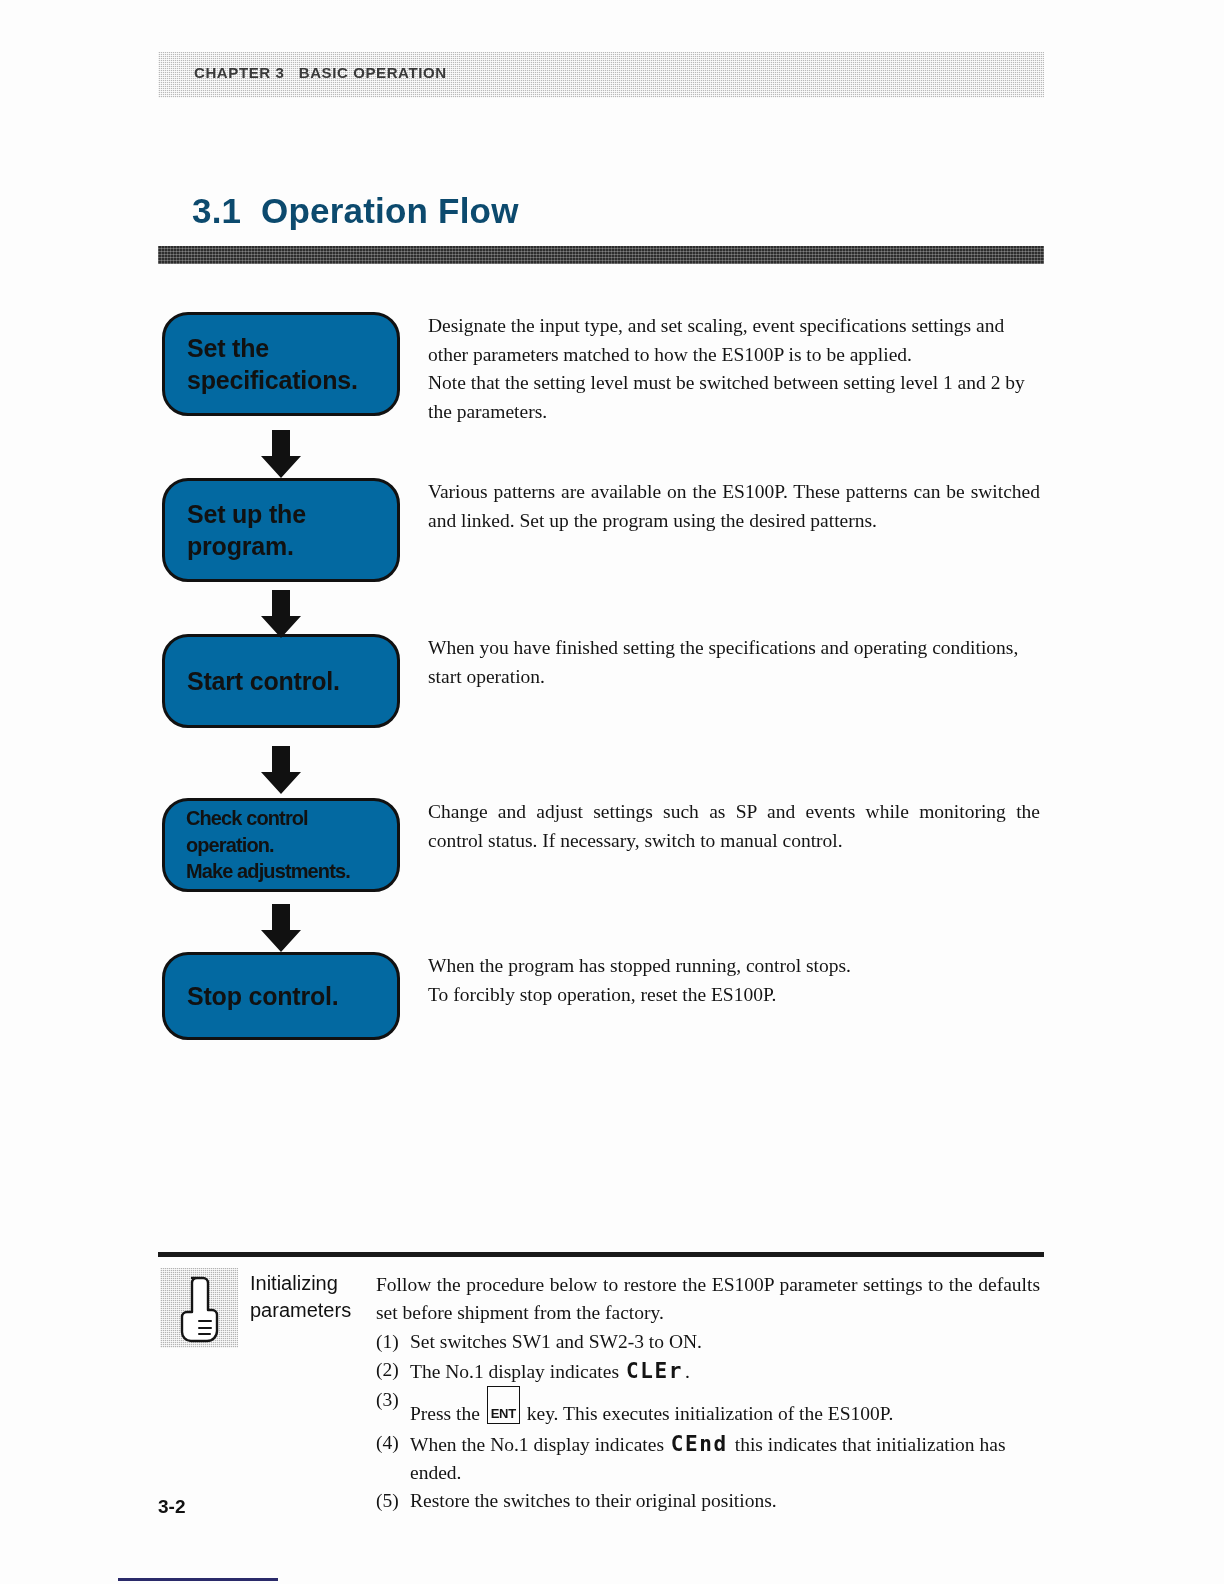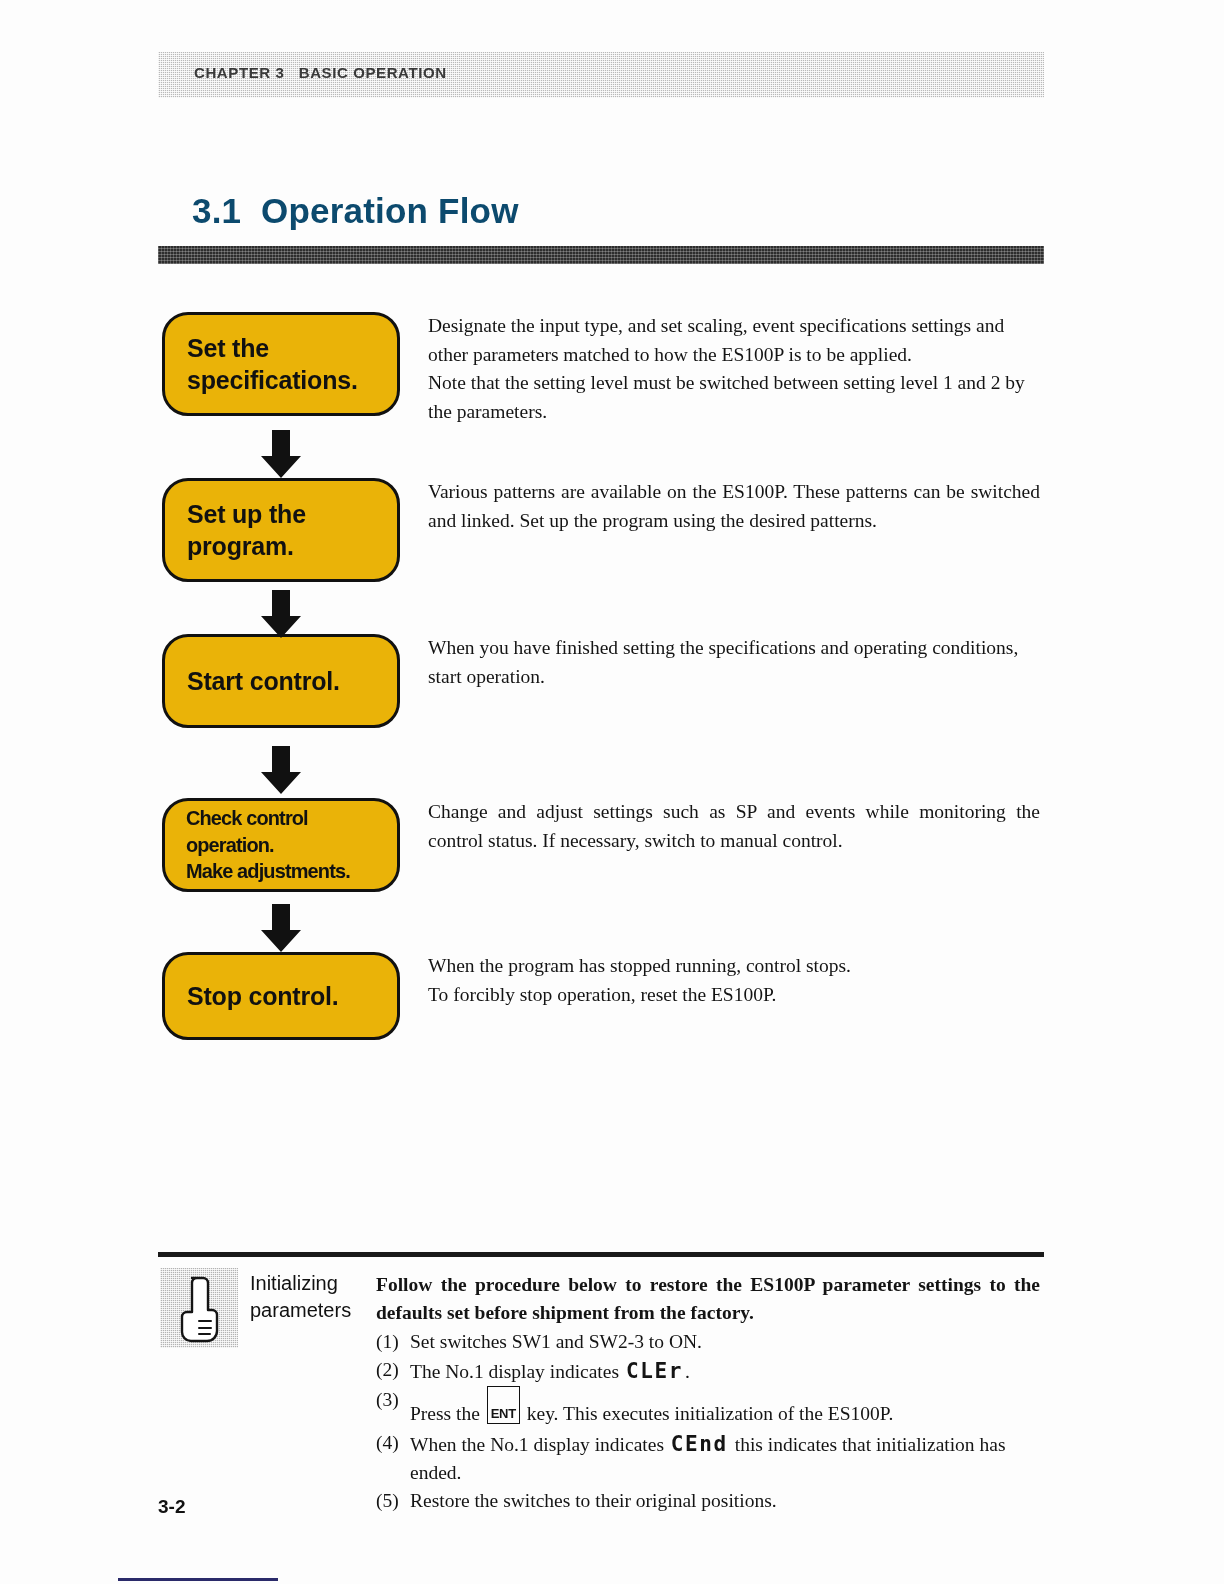--- a/index.html
+++ b/index.html
@@ -81,21 +81,21 @@
     left: 0; top: 0;
     width: 1224px;
     height: 1584px;
   }
   .flow-box {
     position: absolute;
     left: 162px;
     width: 238px;
     border: 3px solid #111;
     border-radius: 26px;
-    background: #eab308;
+    background: #0369a1;
     box-sizing: border-box;
     display: flex;
     align-items: center;
   }
   .flow-box-label {
     font-family: "Liberation Sans", sans-serif;
     font-weight: 700;
     color: #111;
     padding-left: 22px;
     line-height: 1.28;
@@ -162,21 +162,21 @@
     position: absolute;
     left: 376px;
     top: 1271px;
     width: 664px;
     font-family: "Liberation Serif", serif;
     font-size: 19.5px;
     line-height: 1.45;
     color: #141414;
   }
   .note-body p { margin: 0; }
-  .note-body p.justified { text-align: justify; text-align-last: left; font-weight: bold; }
+  .note-body p.justified { text-align: justify; text-align-last: left; }
   .note-list { margin: 0; padding: 0; list-style: none; }
   .note-list li {
     position: relative;
     padding-left: 34px;
     margin: 0;
   }
   .note-list li .num {
     position: absolute;
     left: 0; top: 0;
     width: 34px;

